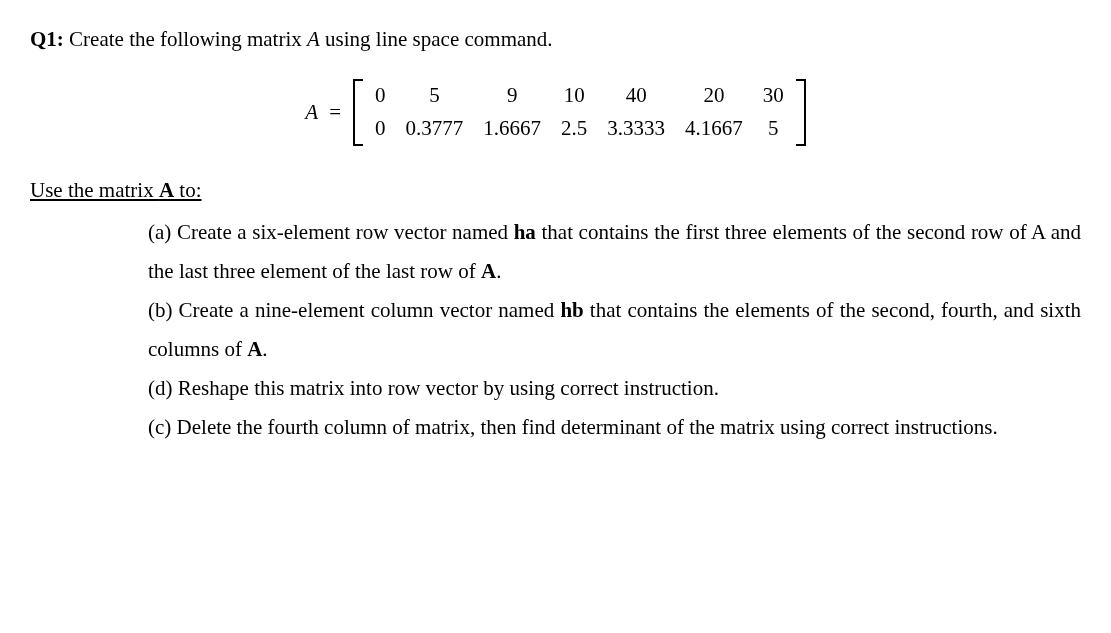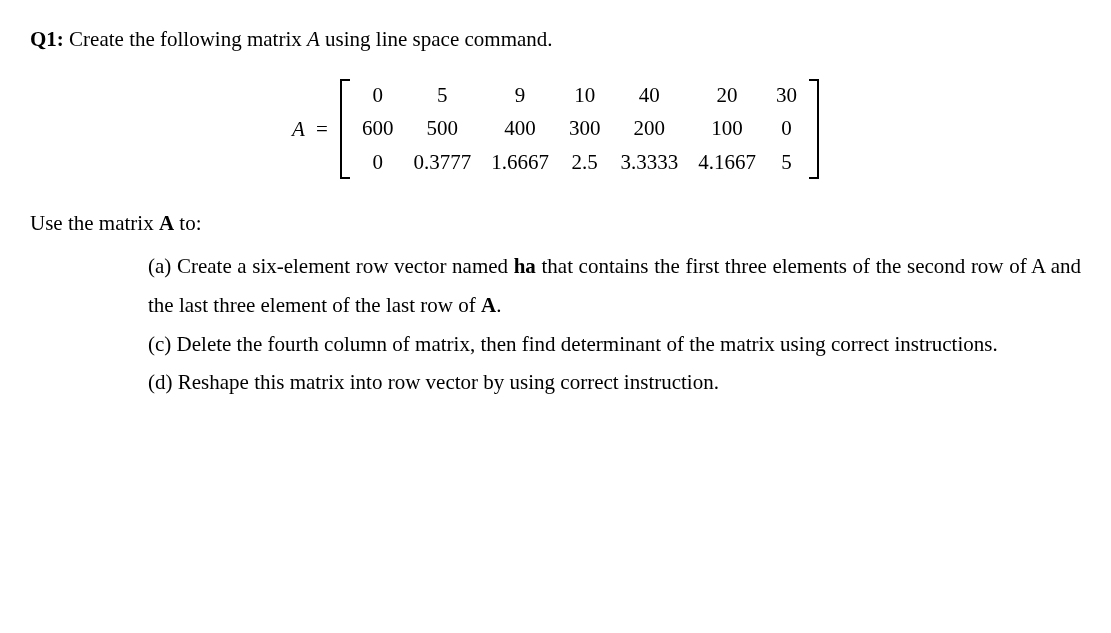--- a/index.html
+++ b/index.html
@@ -84,20 +84,21 @@
       line-height: 1.4;
     }
     .matrix-table td {
       padding: 2px 10px;
       text-align: center;
       white-space: nowrap;
     }
     .subprompt {
       margin-top: 22px;
       margin-bottom: 4px;
+      text-decoration: underline;
     }
     .parts {
       padding-left: 70px;
     }
     .part {
       text-align: justify;
       margin-bottom: 0;
       margin-left: 48px;
     }
     .bold {
@@ -124,29 +125,20 @@
         <tr>
       <td>0</td>
       <td>5</td>
       <td>9</td>
       <td>10</td>
       <td>40</td>
       <td>20</td>
       <td>30</td>
     </tr>
     <tr>
-      <td>600</td>
-      <td>500</td>
-      <td>400</td>
-      <td>300</td>
-      <td>200</td>
-      <td>100</td>
-      <td>0</td>
-    </tr>
-    <tr>
       <td>0</td>
       <td>0.3777</td>
       <td>1.6667</td>
       <td>2.5</td>
       <td>3.3333</td>
       <td>4.1667</td>
       <td>5</td>
     </tr>
   </tbody>
     </table>
@@ -156,22 +148,25 @@
 <div class="subprompt">
   <span>Use the matrix </span><span class="bold">A</span><span> to:</span>
 </div>
 
 <div class="parts">
 
   <div class="part">
     <span>(a) Create a six-element row vector named </span><span class="bold">ha</span><span> that contains the first three elements of the second row of A and the last three element of the last row of </span><span class="bold">A</span><span>.</span>
   </div>
 
-
   <div class="part">
-    <span>(c) Delete the fourth column of matrix, then find determinant of the matrix using correct instructions.</span>
+    <span>(b) Create a nine-element column vector named </span><span class="bold">hb</span><span> that contains the elements of the second, fourth, and sixth columns of </span><span class="bold">A</span><span>.</span>
   </div>
 
   <div class="part">
     <span>(d) Reshape this matrix into row vector by using correct instruction.</span>
   </div>
 
+  <div class="part">
+    <span>(c) Delete the fourth column of matrix, then find determinant of the matrix using correct instructions.</span>
+  </div>
+
 </div>
 
 </body></html>

